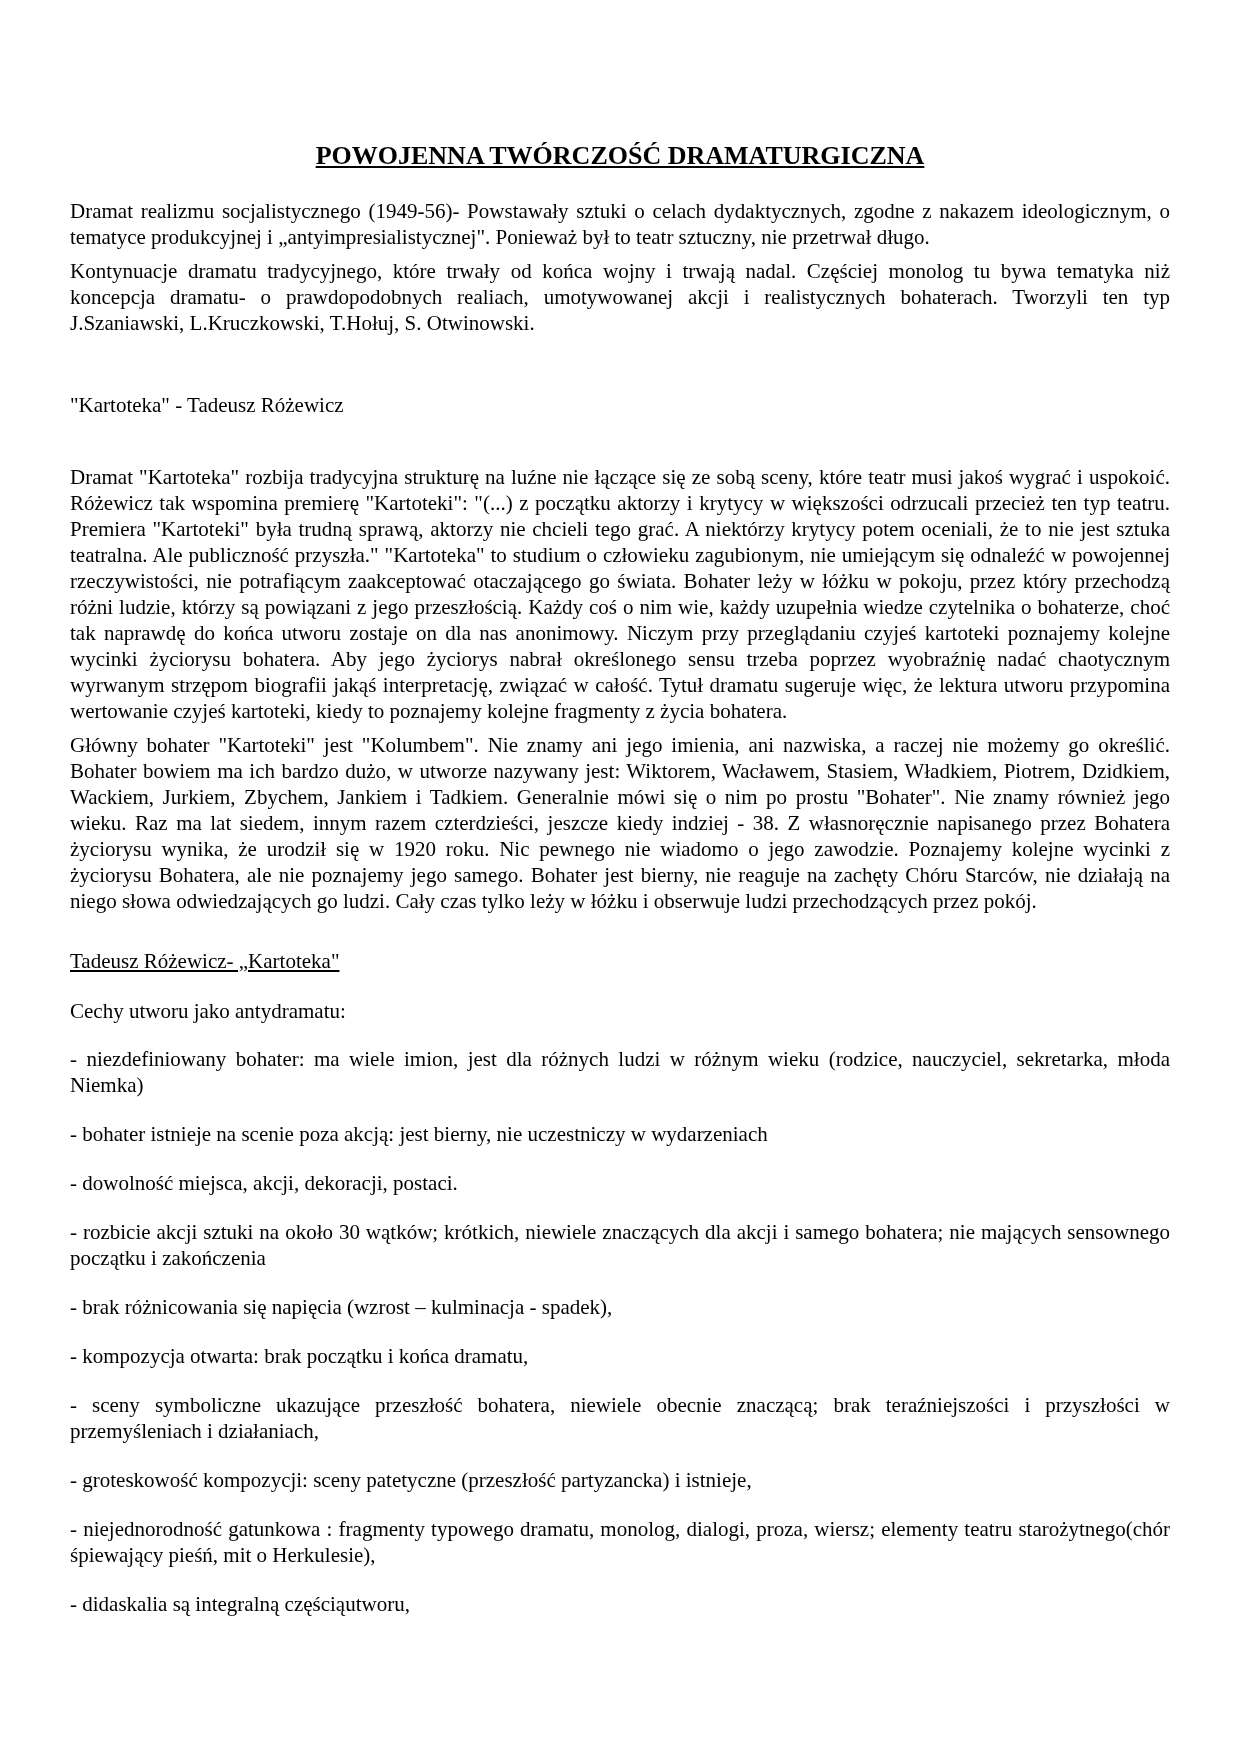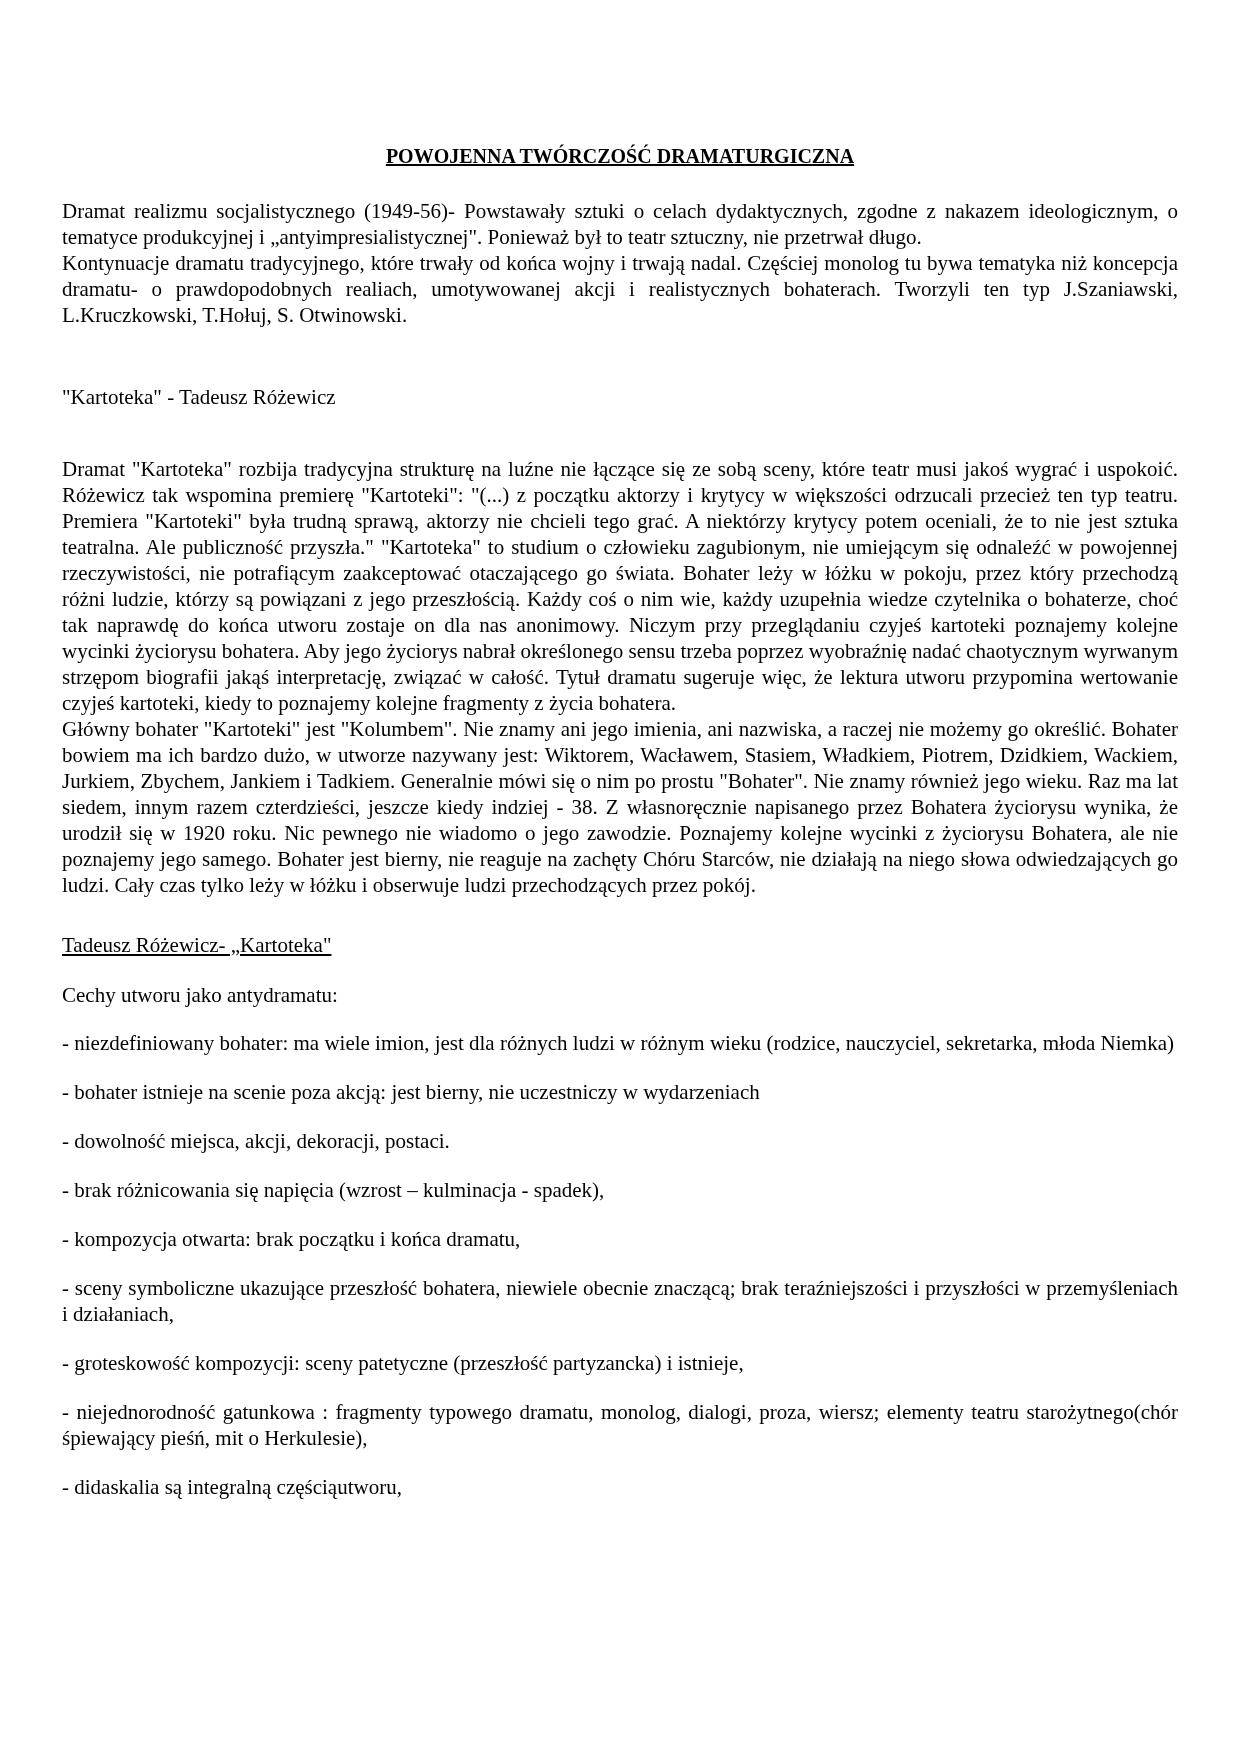--- a/index.html
+++ b/index.html
@@ -13,32 +13,32 @@
     height: 1754px;
     margin: 0 auto;
     background: #ffffff;
     color: #000000;
     font-family: "Liberation Serif", "DejaVu Serif", serif;
     box-sizing: border-box;
     padding: 140px 62px 40px 62px;
     overflow: hidden;
   }
   .title {
-    font-size: 20px;
+    font-size: 26px;
     line-height: 32px;
     font-weight: bold;
     text-align: center;
     text-decoration: underline;
     letter-spacing: 0px;
     margin: 0 0 26px 0;
   }
   .block {
     font-size: 21px;
     line-height: 26px;
-    margin: 0;
+    margin: 8px;
   }
   .paragraph {
     text-align: justify;
   }
   .subheading {
     margin-top: 56px;
     margin-bottom: 46px;
   }
   .underlined-heading {
     text-decoration: underline;
@@ -65,20 +65,21 @@
       <p class="block paragraph">Dramat realizmu socjalistycznego (1949-56)- Powstawały sztuki o celach dydaktycznych, zgodne z nakazem ideologicznym, o tematyce produkcyjnej i „antyimpresialistycznej". Ponieważ był to teatr sztuczny, nie przetrwał długo.</p>
       <p class="block paragraph">Kontynuacje dramatu tradycyjnego, które trwały od końca wojny i trwają nadal. Częściej monolog tu bywa tematyka niż koncepcja dramatu- o prawdopodobnych realiach, umotywowanej akcji i realistycznych bohaterach. Tworzyli ten typ J.Szaniawski, L.Kruczkowski, T.Hołuj, S. Otwinowski.</p>
       <p class="block subheading">"Kartoteka" - Tadeusz Różewicz</p>
       <p class="block paragraph">Dramat "Kartoteka" rozbija tradycyjna strukturę na luźne nie łączące się ze sobą sceny, które teatr musi jakoś wygrać i uspokoić. Różewicz tak wspomina premierę "Kartoteki": "(...) z początku aktorzy i krytycy w większości odrzucali przecież ten typ teatru. Premiera "Kartoteki" była trudną sprawą, aktorzy nie chcieli tego grać. A niektórzy krytycy potem oceniali, że to nie jest sztuka teatralna. Ale publiczność przyszła." "Kartoteka" to studium o człowieku zagubionym, nie umiejącym się odnaleźć w powojennej rzeczywistości, nie potrafiącym zaakceptować otaczającego go świata. Bohater leży w łóżku w pokoju, przez który przechodzą różni ludzie, którzy są powiązani z jego przeszłością. Każdy coś o nim wie, każdy uzupełnia wiedze czytelnika o bohaterze, choć tak naprawdę do końca utworu zostaje on dla nas anonimowy. Niczym przy przeglądaniu czyjeś kartoteki poznajemy kolejne wycinki życiorysu bohatera. Aby jego życiorys nabrał określonego sensu trzeba poprzez wyobraźnię nadać chaotycznym wyrwanym strzępom biografii jakąś interpretację, związać w całość. Tytuł dramatu sugeruje więc, że lektura utworu przypomina wertowanie czyjeś kartoteki, kiedy to poznajemy kolejne fragmenty z życia bohatera.</p>
       <p class="block paragraph">Główny bohater "Kartoteki" jest "Kolumbem". Nie znamy ani jego imienia, ani nazwiska, a raczej nie możemy go określić. Bohater bowiem ma ich bardzo dużo, w utworze nazywany jest: Wiktorem, Wacławem, Stasiem, Władkiem, Piotrem, Dzidkiem, Wackiem, Jurkiem, Zbychem, Jankiem i Tadkiem. Generalnie mówi się o nim po prostu "Bohater". Nie znamy również jego wieku. Raz ma lat siedem, innym razem czterdzieści, jeszcze kiedy indziej - 38. Z własnoręcznie napisanego przez Bohatera życiorysu wynika, że urodził się w 1920 roku. Nic pewnego nie wiadomo o jego zawodzie. Poznajemy kolejne wycinki z życiorysu Bohatera, ale nie poznajemy jego samego. Bohater jest bierny, nie reaguje na zachęty Chóru Starców, nie działają na niego słowa odwiedzających go ludzi. Cały czas tylko leży w łóżku i obserwuje ludzi przechodzących przez pokój.</p>
       <p class="block underlined-heading">Tadeusz Różewicz- „Kartoteka"</p>
       <p class="block label">Cechy utworu jako antydramatu:</p>
       <p class="block bullet">- niezdefiniowany bohater: ma wiele imion, jest dla różnych ludzi w różnym wieku (rodzice, nauczyciel, sekretarka, młoda Niemka)</p>
       <p class="block bullet">- bohater istnieje na scenie poza akcją: jest bierny, nie uczestniczy w wydarzeniach</p>
       <p class="block bullet">- dowolność miejsca, akcji, dekoracji, postaci.</p>
+      <p class="block bullet">- rozbicie akcji sztuki na około 30 wątków; krótkich, niewiele znaczących dla akcji i samego bohatera; nie mających sensownego początku i zakończenia</p>
       <p class="block bullet">- brak różnicowania się napięcia (wzrost – kulminacja - spadek),</p>
       <p class="block bullet">- kompozycja otwarta: brak początku i końca dramatu,</p>
       <p class="block bullet">- sceny symboliczne ukazujące przeszłość bohatera, niewiele obecnie znaczącą; brak teraźniejszości i przyszłości w przemyśleniach i działaniach,</p>
       <p class="block bullet">- groteskowość kompozycji: sceny patetyczne (przeszłość partyzancka) i istnieje,</p>
       <p class="block bullet">- niejednorodność gatunkowa : fragmenty typowego dramatu, monolog, dialogi, proza, wiersz; elementy teatru starożytnego(chór śpiewający pieśń, mit o Herkulesie),</p>
       <p class="block bullet">- didaskalia są integralną częściąutworu,</p>
     </section>
 </main>
 
 </body></html>

